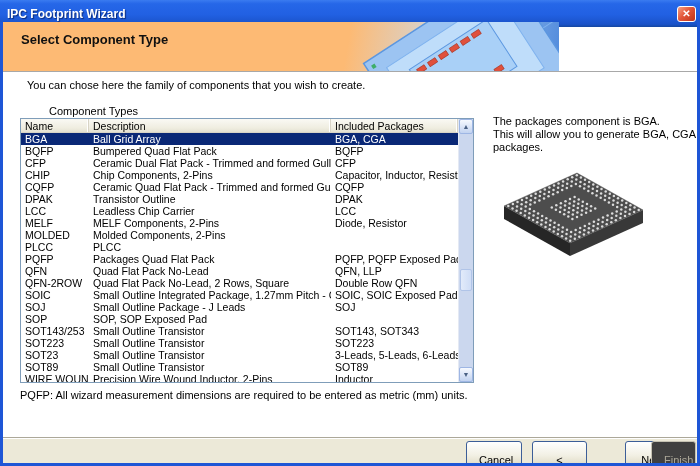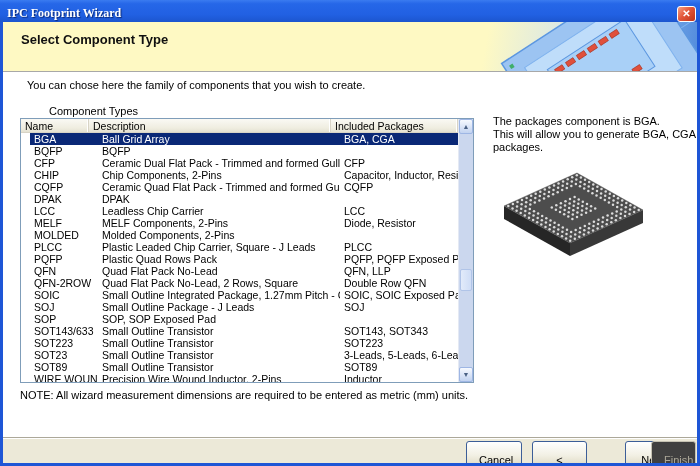--- a/index.html
+++ b/index.html
@@ -6,34 +6,34 @@
   *{box-sizing:border-box;}
   .window{
     position:relative;width:700px;height:466px;background:#ffffff;
     font-family:"Liberation Sans",sans-serif;font-size:11px;color:#000;
     overflow:hidden;
   }
   
   .titlebar{
     position:absolute;left:0;top:0;width:700px;height:27px;
     background:linear-gradient(180deg,#3A7BF0 0%,#2667E8 14%,#2160E2 55%,#1A52C8 90%,#16479F 100%);
-    display:flex;align-items:center;padding:0 4px 0 7px;font-family:Liberation Serif, serif;
+    display:flex;align-items:center;padding:0 4px 0 7px;
   }
   .titlebar .title{color:#fff;font-weight:bold;font-size:12px;text-shadow:1px 1px 1px #0A2A7A;flex:1;}
   .close-btn{
     width:19px;height:16px;border:1px solid #fff;border-radius:3px;
     background:linear-gradient(135deg,#F7A083 0%,#E3573A 45%,#C03418 100%);
     color:#fff;font-size:10px;font-weight:bold;line-height:14px;text-align:center;cursor:default;
   }
   .edge{position:absolute;background:#1E56D6;z-index:50;}
   .edge.l{left:0;top:22px;width:3px;height:444px;}
   .edge.r{right:0;top:22px;width:3px;height:444px;}
   .edge.b{left:0;top:463px;width:700px;height:3px;}
   
-  .banner{position:absolute;left:3px;top:22px;width:694px;height:49px;background:#fef9c3;overflow:hidden;}
+  .banner{position:absolute;left:3px;top:22px;width:556px;height:49px;background:#fdba74;overflow:hidden;}
   .banner h1{position:absolute;left:18px;top:10px;margin:0;font-size:13px;font-weight:bold;color:#101010;}
   .banner-fade{position:absolute;right:0;top:0;width:300px;height:49px;
     background:linear-gradient(100deg,rgba(255,255,255,0) 0%,rgba(255,255,255,0) 30%,rgba(198,222,248,.65) 55%,rgba(130,178,238,.95) 80%,rgba(80,138,220,1) 100%);}
   .banner svg{position:absolute;right:0;top:0;}
   .banner-divider{position:absolute;left:0;top:71px;width:700px;height:1px;background:#A8A8A8;z-index:5;}
   
   .instruction{position:absolute;left:27px;top:79px;}
   .list-label{position:absolute;left:21px;top:105px;margin-left:28px;}
   .note{position:absolute;left:20px;top:389px;}
   
@@ -43,21 +43,21 @@
   }
   .list-main{flex:1;display:flex;flex-direction:column;overflow:hidden;}
   .colhdrs{display:grid;grid-template-columns:68px 242px 1fr;height:14px;flex:0 0 14px;
     background:linear-gradient(180deg,#FAF9F4 0%,#EFEDE0 70%,#E4E1D1 100%);
     border-bottom:1px solid #D8D4C6;}
   .colhdrs .hcell{
     padding:1px 0 0 4px;line-height:12px;font-size:10.5px;
     border-right:1px solid #D8D4C6;box-shadow:inset -1px 0 0 #ffffff;
     white-space:nowrap;overflow:hidden;cursor:default;
   }
-  .rows{flex:1;margin-left:9px;}
+  .rows{flex:1;}
   .lrow{display:grid;grid-template-columns:68px 242px 1fr;height:12px;line-height:12px;font-size:10.5px;cursor:default;}
   .lrow .cell{padding-left:4px;white-space:nowrap;overflow:hidden;}
   .lrow.sel{background:#0A2876;color:#fff;}
   
   .vscroll{flex:0 0 15px;background:#CBD7EE;border-left:1px solid #E4E9F4;display:flex;flex-direction:column;position:relative;}
   .sbtn{height:15px;flex:0 0 15px;background:linear-gradient(180deg,#F6F9FE 0%,#D7E2F6 60%,#C2D3F0 100%);
     border:1px solid #9EB6E4;border-radius:2px;color:#4A6184;font-size:7px;line-height:13px;text-align:center;cursor:default;}
   .sthumb{position:absolute;left:1px;top:150px;width:12px;height:22px;border:1px solid #B0C4E8;border-radius:2px;
     background:linear-gradient(90deg,#E2EBFA,#CFDDF6);}
   
@@ -137,63 +137,64 @@
         <div class="hcell">Included Packages</div>
       </div>
       <div class="rows">
           <div class="lrow sel">
             <div class="cell">BGA</div>
             <div class="cell">Ball Grid Array</div>
             <div class="cell">BGA, CGA</div>
           </div>
           <div class="lrow">
             <div class="cell">BQFP</div>
+            <div class="cell">Bumpered Quad Flat Pack</div>
             <div class="cell">BQFP</div>
           </div>
           <div class="lrow">
             <div class="cell">CFP</div>
             <div class="cell">Ceramic Dual Flat Pack - Trimmed and formed Gullwing Leads</div>
             <div class="cell">CFP</div>
           </div>
           <div class="lrow">
             <div class="cell">CHIP</div>
             <div class="cell">Chip Components, 2-Pins</div>
             <div class="cell">Capacitor, Inductor, Resistor</div>
           </div>
           <div class="lrow">
             <div class="cell">CQFP</div>
             <div class="cell">Ceramic Quad Flat Pack - Trimmed and formed Gullwing Leads</div>
             <div class="cell">CQFP</div>
           </div>
           <div class="lrow">
             <div class="cell">DPAK</div>
+            <div class="cell">Transistor Outline</div>
             <div class="cell">DPAK</div>
           </div>
           <div class="lrow">
             <div class="cell">LCC</div>
             <div class="cell">Leadless Chip Carrier</div>
             <div class="cell">LCC</div>
           </div>
           <div class="lrow">
             <div class="cell">MELF</div>
             <div class="cell">MELF Components, 2-Pins</div>
             <div class="cell">Diode, Resistor</div>
           </div>
           <div class="lrow">
             <div class="cell">MOLDED</div>
             <div class="cell">Molded Components, 2-Pins</div>
           </div>
           <div class="lrow">
             <div class="cell">PLCC</div>
-            <div class="cell">Plastic Leaded Chip Carrier, Square - J Leads</div>
             <div class="cell">PLCC</div>
           </div>
           <div class="lrow">
             <div class="cell">PQFP</div>
-            <div class="cell">Plastic Quad Rows Pack</div>
+            <div class="cell">Packages Quad Flat Pack</div>
             <div class="cell">PQFP, PQFP Exposed Pad</div>
           </div>
           <div class="lrow">
             <div class="cell">QFN</div>
             <div class="cell">Quad Flat Pack No-Lead</div>
             <div class="cell">QFN, LLP</div>
           </div>
           <div class="lrow">
             <div class="cell">QFN-2ROW</div>
             <div class="cell">Quad Flat Pack No-Lead, 2 Rows, Square</div>
@@ -207,21 +208,21 @@
           <div class="lrow">
             <div class="cell">SOJ</div>
             <div class="cell">Small Outline Package - J Leads</div>
             <div class="cell">SOJ</div>
           </div>
           <div class="lrow">
             <div class="cell">SOP</div>
             <div class="cell">SOP, SOP Exposed Pad</div>
           </div>
           <div class="lrow">
-            <div class="cell">SOT143/633</div>
+            <div class="cell">SOT143/253</div>
             <div class="cell">Small Outline Transistor</div>
             <div class="cell">SOT143, SOT343</div>
           </div>
           <div class="lrow">
             <div class="cell">SOT223</div>
             <div class="cell">Small Outline Transistor</div>
             <div class="cell">SOT223</div>
           </div>
           <div class="lrow">
             <div class="cell">SOT23</div>
@@ -445,21 +446,21 @@
         <circle cx="117.9" cy="32.0" r="1.25"></circle>
         <circle cx="122.0" cy="34.3" r="1.25"></circle>
         <circle cx="126.2" cy="36.6" r="1.25"></circle>
         <circle cx="130.3" cy="38.9" r="1.25"></circle>
         <circle cx="134.4" cy="41.3" r="1.25"></circle>
         <circle cx="138.5" cy="43.6" r="1.25"></circle>
         <circle cx="142.7" cy="45.9" r="1.25"></circle>
       </g>
   </svg>
 
-  <div class="note">NOTE: All wizard measurement dimensions are required to be entered as metric (mm) units.</div>
+  <div class="note">PQFP: All wizard measurement dimensions are required to be entered as metric (mm) units.</div>
 
   <div class="buttonbar">
     <button class="xpbtn" style="left:463px;width:56px;"><u>C</u>ancel</button>
     <button class="xpbtn" style="left:529px;width:55px;">&lt; <u>B</u>ack</button>
     <button class="xpbtn" style="left:589px;width:55px;margin-left:33px;"><u>N</u>ext &gt;</button>
     <button class="xpbtn disabled" style="left:648px;width:45px;" disabled=""><u>F</u>inish</button>
   </div>
 
   <div class="edge l"></div>
   <div class="edge r"></div>

